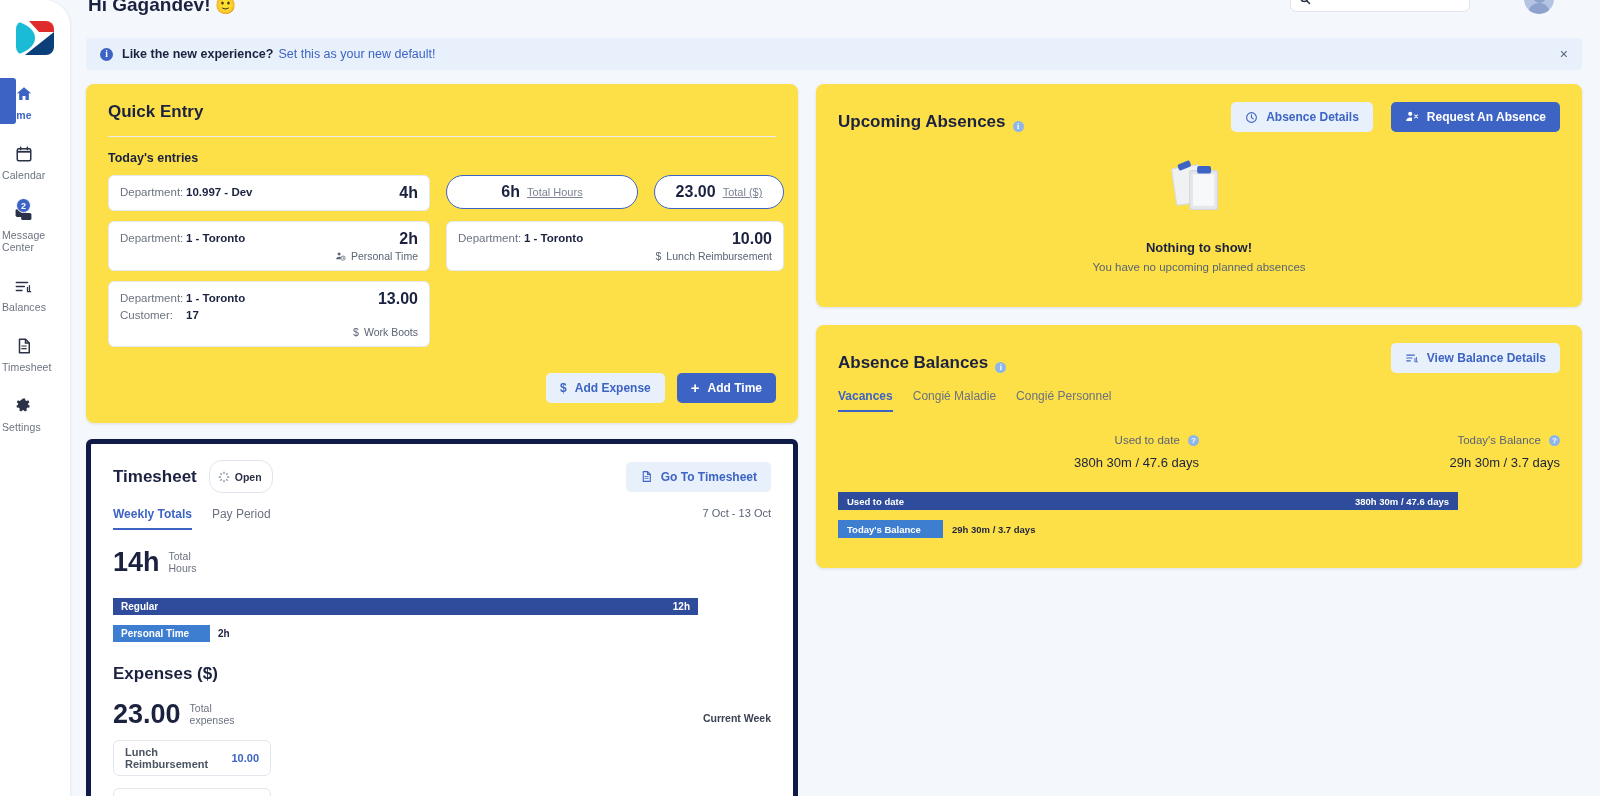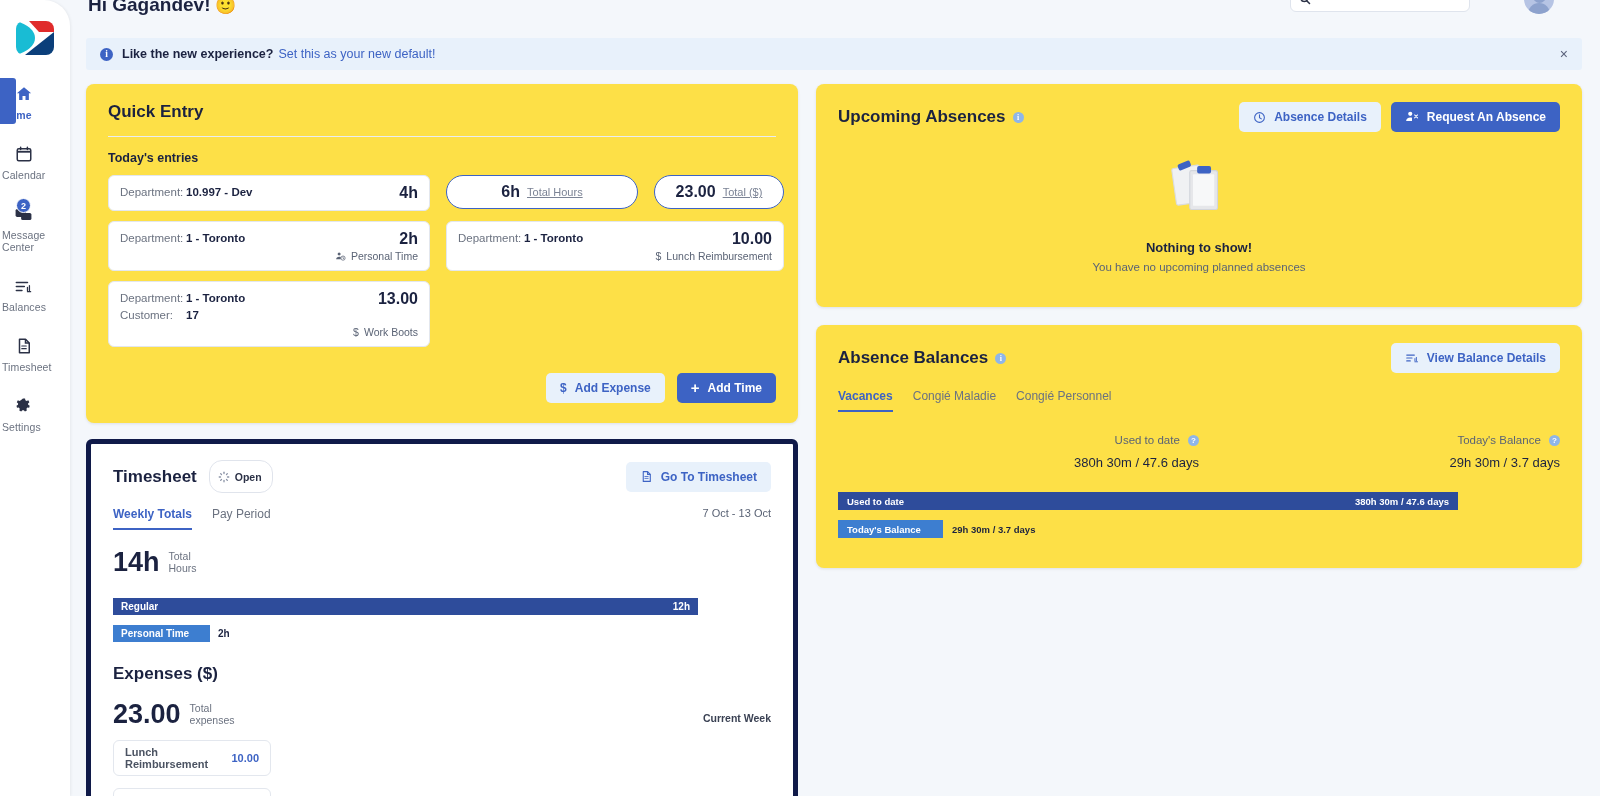--- a/index.html
+++ b/index.html
@@ -189,29 +189,29 @@
   }
   .exp-item {
     border: 1px solid #e3e7ee; border-radius: 6px; width: 158px;
     height: 36px; display: flex; align-items: center; padding: 0 11px;
     gap: 9px; margin-top: 12px;
   }
   .exp-item .name { font-size: 11px; color: #4b5362; font-weight: 600; }
   .exp-item .amt { font-size: 11px; color: #3d63c4; font-weight: 700; margin-left: auto; }
 
   
-  .r-head { display: flex; align-items: center; }
+  .r-head { display: flex; align-items: flex-end; }
   .r-head .spacer { flex: 1; }
   .info-bullet {
     width: 11px; height: 11px; border-radius: 50%; background: #8fb6e8;
     color: #fff; font-size: 8px; font-weight: 700; margin-left: 7px;
     display: inline-flex; align-items: center; justify-content: center;
     font-family: "Liberation Serif", serif;
   }
-  .head-actions { display: flex; gap: 10px; }
+  .head-actions { display: flex; gap: 18px; }
 
   .empty-wrap { text-align: center; padding: 22px 0 14px 0; }
   .empty-title { font-size: 13px; font-weight: 700; color: #1b2240; margin-top: 8px; }
   .empty-sub { font-size: 11.5px; color: #5a6375; margin-top: 6px; }
 
   .ab-tabs { display: flex; gap: 20px; margin-top: 16px; }
   .bal-cols { display: flex; margin-top: 22px; }
   .bal-col { flex: 1; text-align: right; }
   .bal-lbl { font-size: 11.5px; color: #5a6375; }
   .bal-val { font-size: 13px; color: #1b2240; margin-top: 9px; }

